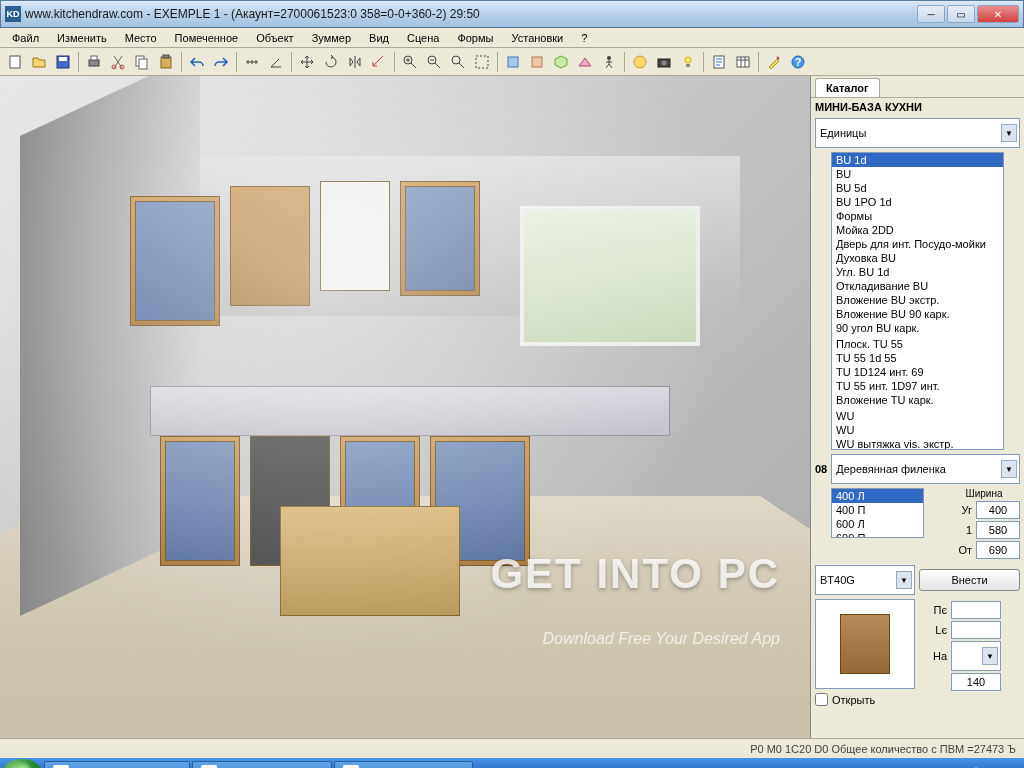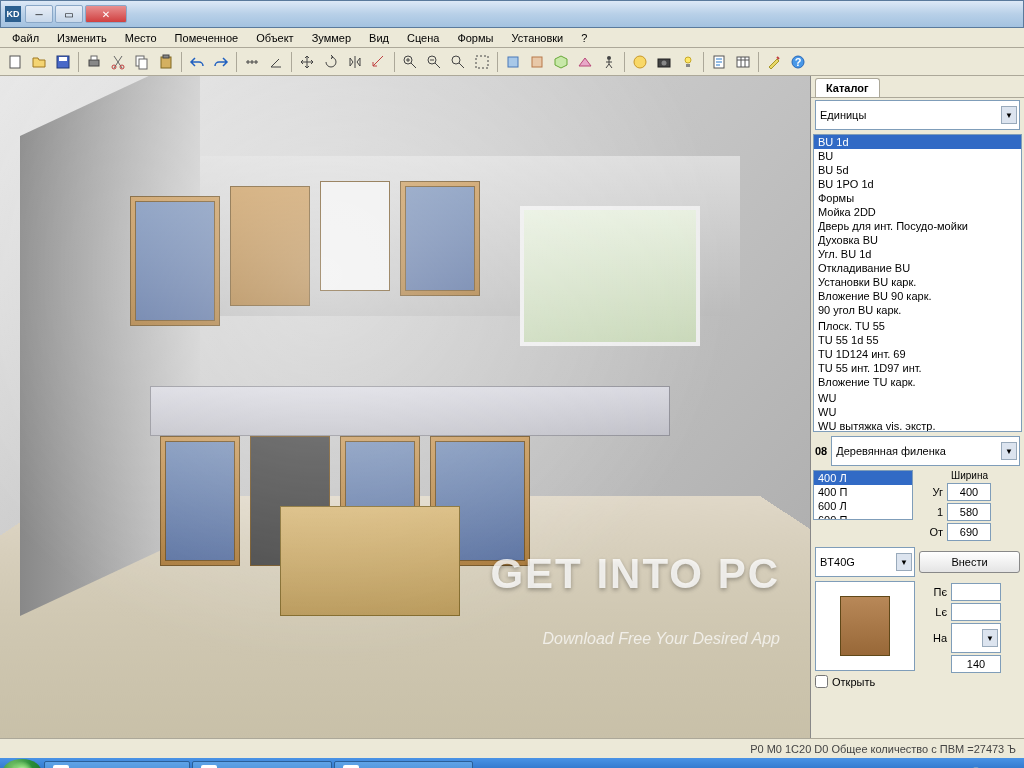--- a/index.html
+++ b/index.html
@@ -27,21 +27,21 @@
 .floor { position: absolute; left: 60px; top: 420px; width: 700px; height: 240px; background: linear-gradient(to bottom, #e0d8c8, #c8c0a8); transform: perspective(400px) rotateX(60deg); transform-origin: top; }
 .watermark { position: absolute; right: 30px; bottom: 140px; font-size: 42px; font-weight: bold; color: rgba(255,255,255,0.8); letter-spacing: 2px; text-shadow: 0 2px 4px rgba(0,0,0,0.3); margin-left: 24px; }
 .watermark2 { position: absolute; right: 30px; bottom: 90px; font-size: 16px; color: rgba(255,255,255,0.7); font-style: italic; }
 .side-panel { width: 214px; background: #ece9d8; border-left: 1px solid #888; display: flex; flex-direction: column; }
 .panel-tabs { height: 22px; background: #ece9d8; display: flex; align-items: flex-end; padding: 0 4px; border-bottom: 1px solid #aca899; }
 .panel-tab { padding: 3px 10px; background: #fff; border: 1px solid #aca899; border-bottom: none; border-radius: 3px 3px 0 0; font-weight: bold; }
 .panel-row { display: flex; align-items: center; padding: 2px 4px; gap: 4px; }
 .panel-label { font-weight: bold; padding: 3px 4px; }
 .combo { flex: 1; height: 20px; background: #fff; border: 1px solid #7f9db9; display: flex; align-items: center; padding: 14px 4px; position: relative; }
 .combo::after { content: '▼'; position: absolute; right: 2px; font-size: 8px; background: #dce4ef; border: 1px solid #9ab; width: 14px; height: 16px; display: flex; align-items: center; justify-content: center; }
-.listbox { background: #fff; border: 1px solid #7f9db9; margin: 2px 2px; overflow-y: auto; }
+.listbox { background: #fff; border: 1px solid #7f9db9; margin: 2px 20px; overflow-y: auto; }
 .listbox.tall { height: 298px; }
 .listbox.short { height: 50px; }
 .list-item { padding: 1px 4px; cursor: pointer; white-space: nowrap; }
 .list-item.selected { background: #316ac5; color: #fff; }
 .dim-section { padding: 2px 4px; }
 .dim-row { display: flex; align-items: center; gap: 4px; margin: 2px 0; }
 .dim-label { width: 24px; text-align: right; }
 .dim-input { width: 44px; height: 18px; border: 1px solid #7f9db9; background: #fff; padding: 0 2px; text-align: center; }
 .panel-btn { height: 22px; padding: 0 8px; background: linear-gradient(#fff, #e4e4e4); border: 1px solid #888; border-radius: 3px; cursor: pointer; }
 .preview-box { width: 100px; height: 90px; background: #fff; border: 1px solid #7f9db9; margin: 2px 4px; display: flex; align-items: center; justify-content: center; }
@@ -55,20 +55,21 @@
 .tray { margin-left: auto; display: flex; align-items: center; gap: 6px; color: #fff; padding: 0 6px; }
 .statusbar { height: 20px; background: #ece9d8; border-top: 1px solid #aca899; display: flex; align-items: center; padding: 0 8px; font-size: 10px; color: #444; }
 .status-right { margin-left: auto; }
 svg { width: 16px; height: 16px; }
 </style>
 </head>
 <body>
 
 <div class="titlebar">
   <div class="titlebar-icon">KD</div>
+  <div class="titlebar-text">www.kitchendraw.com - EXEMPLE 1 - (Акаунт=2700061523:0 358=0-0+360-2) 29:50</div>
   <div class="win-btns">
     <div class="win-btn">─</div>
     <div class="win-btn">▭</div>
     <div class="win-btn close">✕</div>
   </div>
 </div>
 
 <div class="menubar" id="menubar">
     <div class="menu-item">Файл</div>
     <div class="menu-item">Изменить</div>
@@ -292,37 +293,38 @@
       <div class="scene-overlay"></div>
       <div class="watermark">GET INTO PC</div>
       <div class="watermark2">Download Free Your Desired App</div>
     </div>
   </div>
 
   <div class="side-panel">
     <div class="panel-tabs">
       <div class="panel-tab">Каталог</div>
     </div>
+    <div class="panel-label">МИНИ-БАЗА КУХНИ</div>
     <div class="panel-row">
       <div class="combo">
           <span>Единицы</span>
         </div>
     </div>
     <div class="listbox tall" id="items-list">
         <div class="list-item selected">BU 1d</div>
         <div class="list-item">BU</div>
         <div class="list-item">BU 5d</div>
         <div class="list-item">BU 1PO 1d</div>
         <div class="list-item">Формы</div>
         <div class="list-item">Мойка 2DD</div>
         <div class="list-item">Дверь для инт. Посудо-мойки</div>
         <div class="list-item">Духовка BU</div>
         <div class="list-item">Угл. BU 1d</div>
         <div class="list-item">Откладивание BU</div>
-        <div class="list-item">Установки BU карк.</div>
+        <div class="list-item">Вложение BU экстр.</div>
         <div class="list-item">Вложение BU 90 карк.</div>
         <div class="list-item">90 угол BU карк.</div>
         <div class="list-item"></div>
         <div class="list-item">Плоск. TU 55</div>
         <div class="list-item">TU 55 1d 55</div>
         <div class="list-item">TU 1D124 инт. 69</div>
         <div class="list-item">TU 55 инт. 1D97 инт.</div>
         <div class="list-item">Вложение TU карк.</div>
         <div class="list-item"></div>
         <div class="list-item">WU</div>

